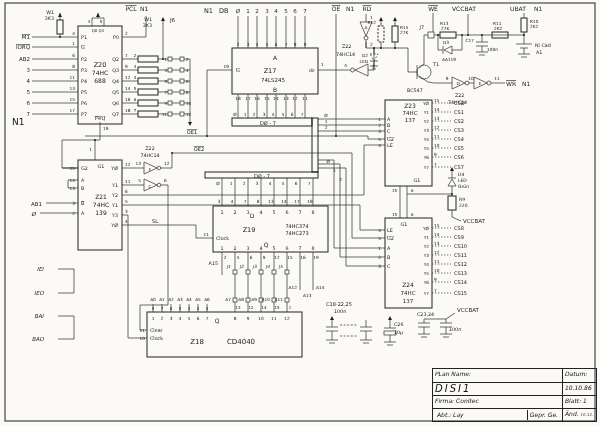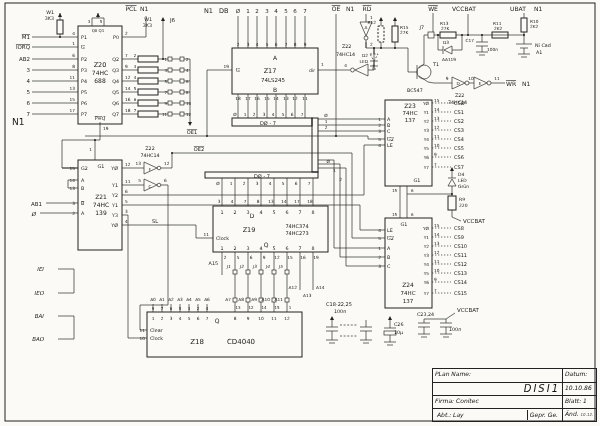--- a/index.html
+++ b/index.html
@@ -12,21 +12,21 @@
   .dash{stroke-dasharray:2,1.6;}
   .dot{stroke-dasharray:1.3,1.7;}
   .blk{fill:#222;stroke:none;}
   
   .tb{position:absolute;left:432px;top:368px;width:163px;height:52px;border:1.3px solid #222;
       display:grid;grid-template-columns:129px 1fr;grid-template-rows:13px 13px 13px 13px;
       font-size:6px;color:#111;}
   .tb>div{border-top:1px solid #222;border-left:1px solid #222;padding:1px 2px;overflow:hidden;white-space:nowrap;}
   .tb>div.r1{border-top:none;}
   .tb>div.c1{border-left:none;}
-  .tb .big{font-size:10px;font-style:italic;letter-spacing:2px;text-align:right;padding-top:0;}
+  .tb .big{font-size:10px;font-style:italic;letter-spacing:2px;text-align:left;padding-top:0;}
   .tb .it{font-style:italic;}
   .split{display:flex;padding:0;}
   .split span{padding:1px 2px;}
   .split span+span{border-left:1px solid #222;}
   .tiny{font-size:4px;color:#333;}
 </style>
 </head>
 <body>
 
 <div id="page">

